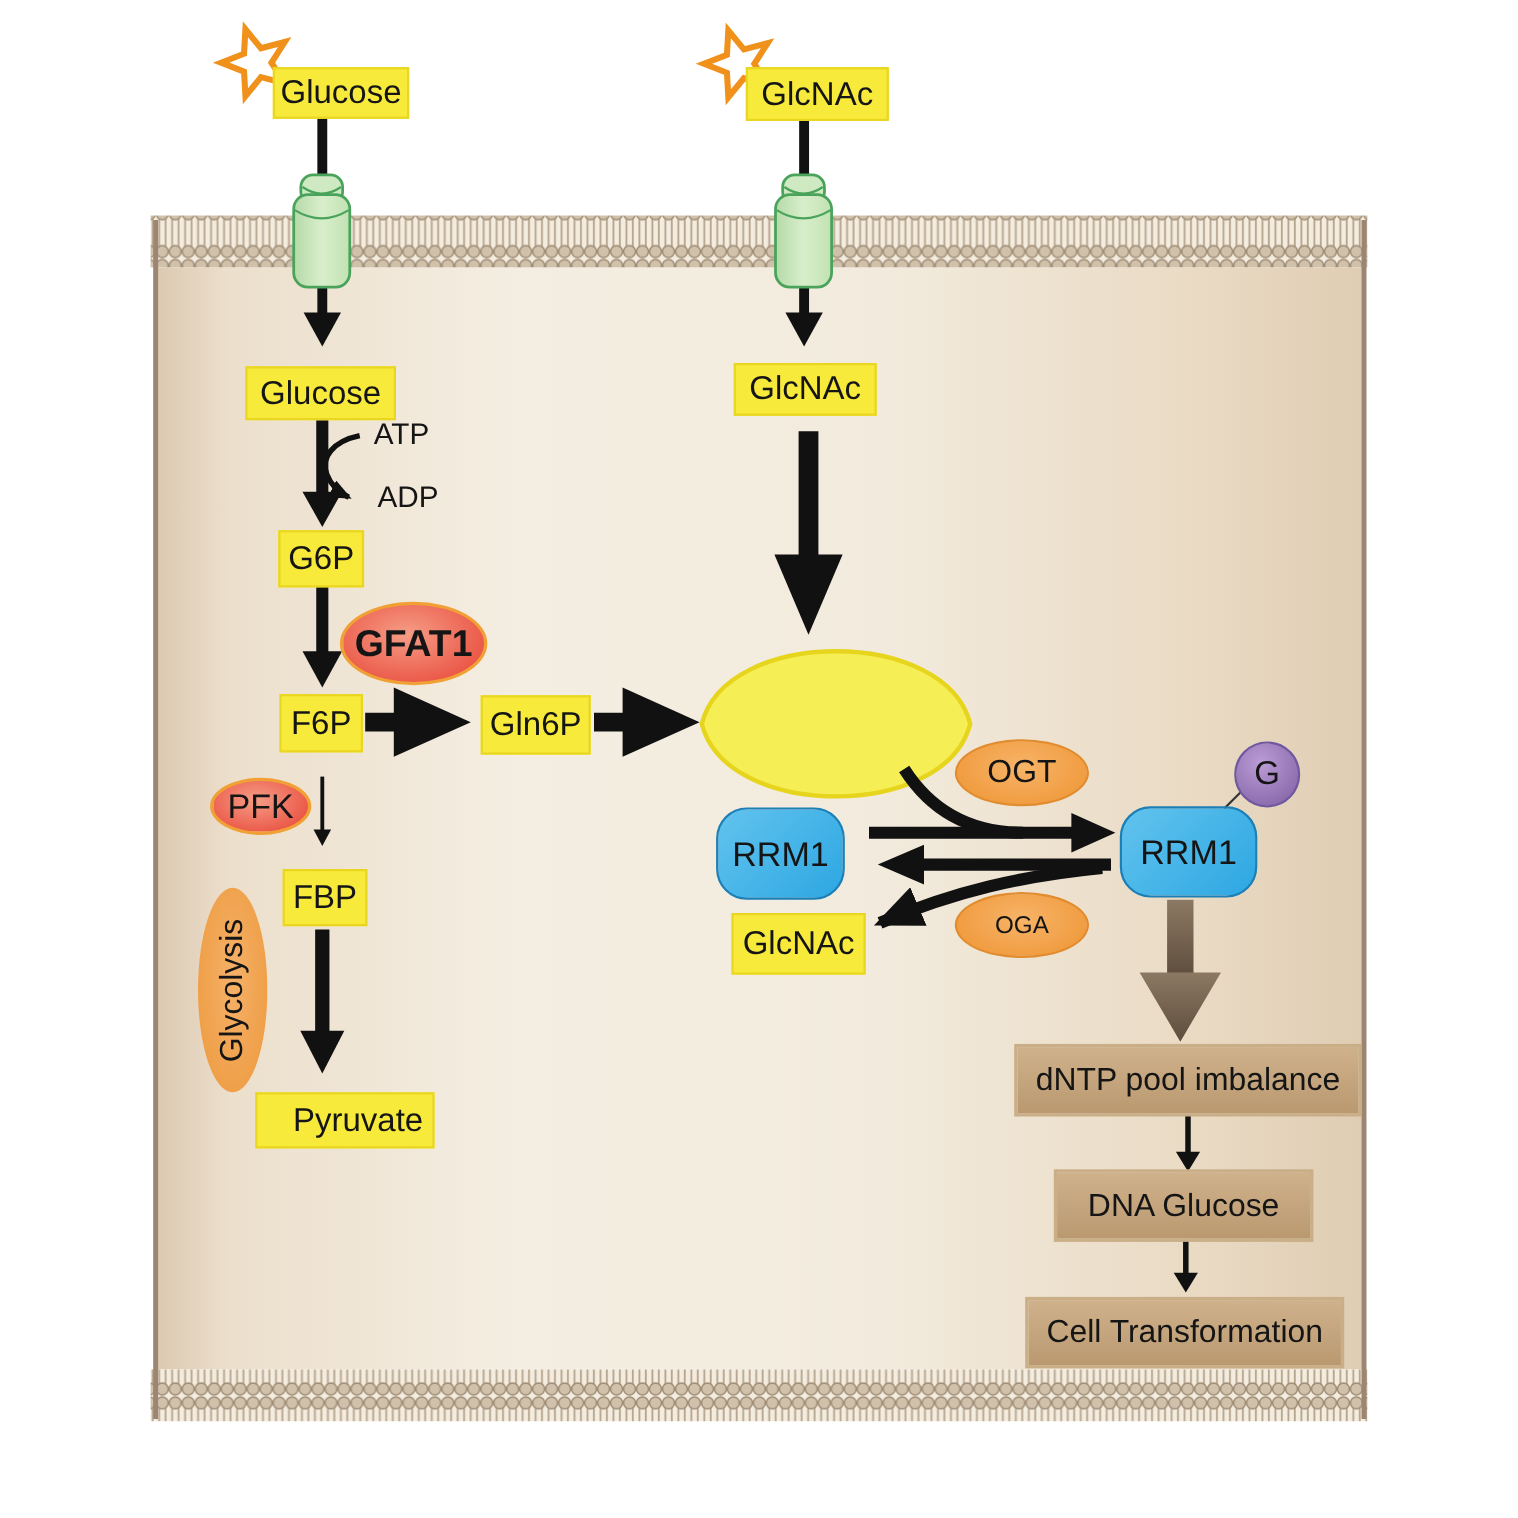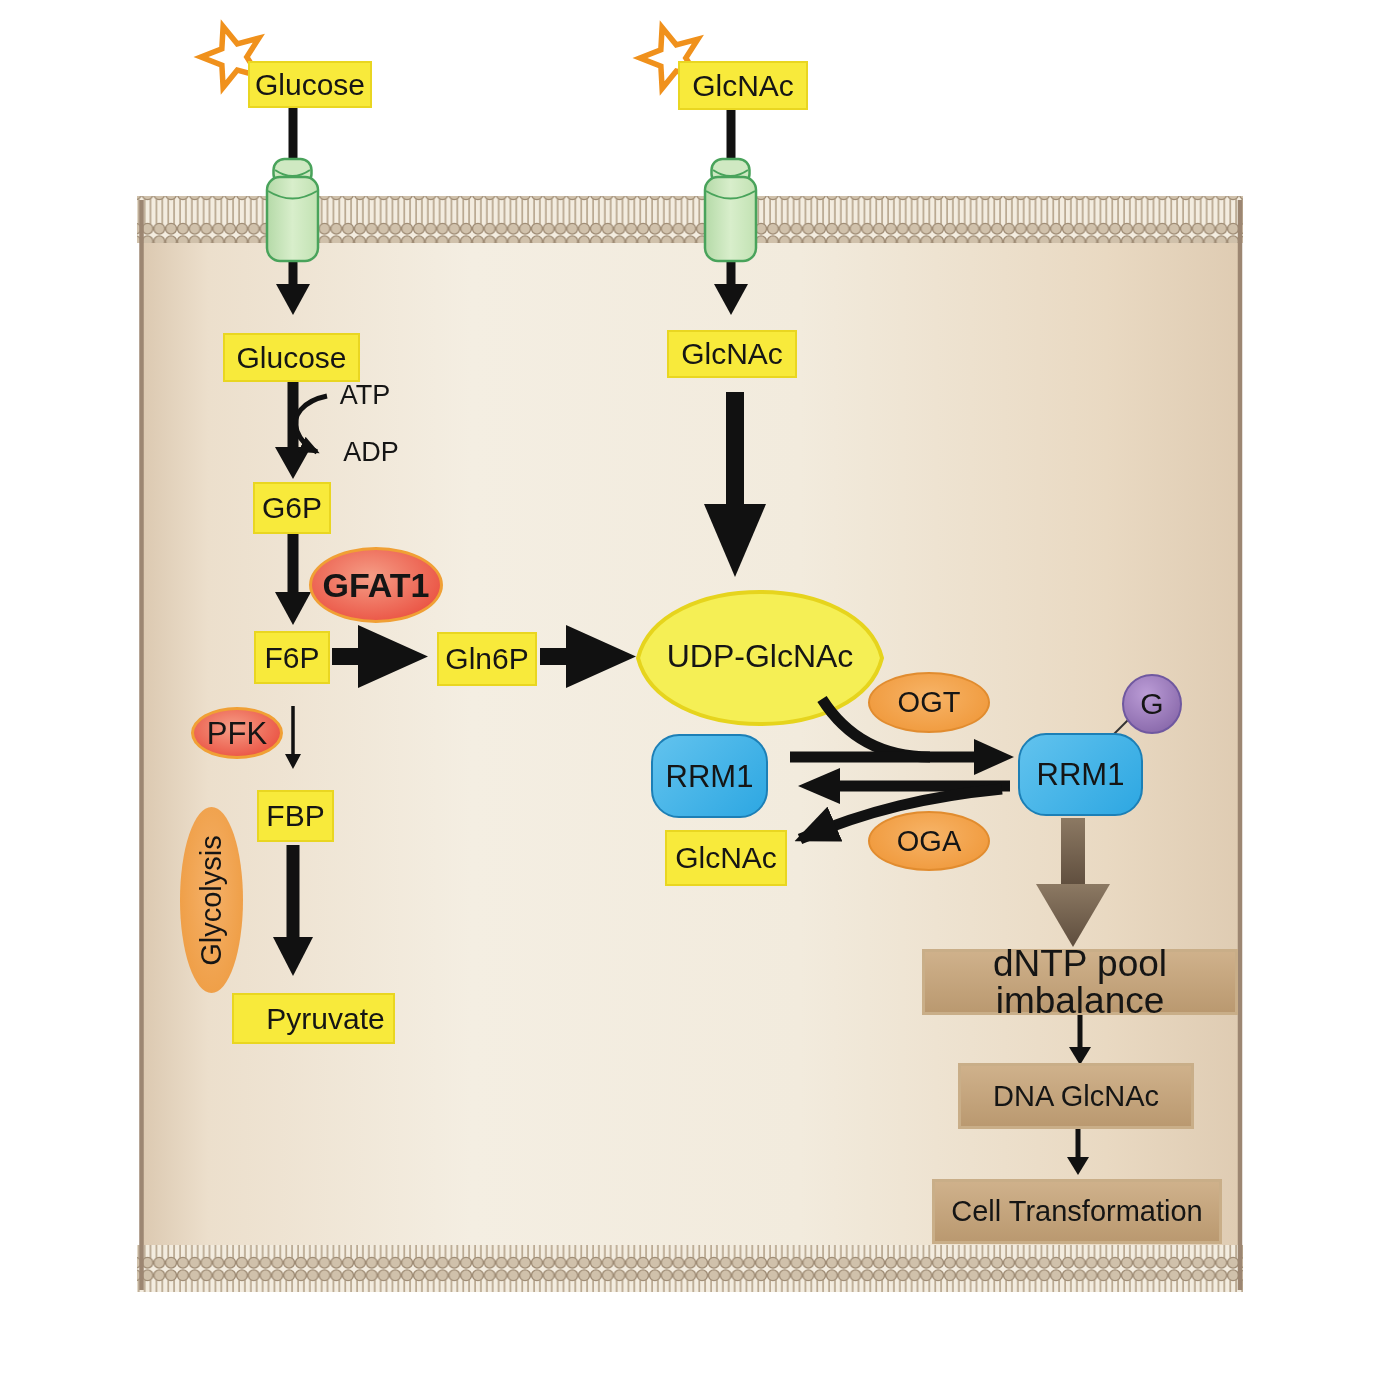--- a/index.html
+++ b/index.html
@@ -170,26 +170,25 @@
   <div class="lbl yellow-box" style="left:254px;top:631px;width:72px;height:49px;font-size:30px;">F6P</div>
   <div class="lbl yellow-box" style="left:437px;top:632px;width:96px;height:50px;font-size:30px;">Gln6P</div>
   <div class="lbl red-ellipse" style="left:191px;top:707px;width:86px;height:46px;font-size:31px;">PFK</div>
   <div class="lbl yellow-box" style="left:257px;top:790px;width:73px;height:48px;font-size:30px;">FBP</div>
   <div class="lbl glyco-ellipse rot" style="left:180px;top:807px;width:63px;height:186px;font-size:29px;">
     <span>Glycolysis</span>
   </div>
   <div class="lbl yellow-box" style="left:232px;top:993px;width:135px;height:47px;font-size:30px;padding-left:24px;">Pyruvate</div>
 
   <div class="lbl yellow-box" style="left:667px;top:330px;width:126px;height:44px;font-size:30px;">GlcNAc</div>
-  <div class="lbl plain" style="left:640px;top:634px;width:240px;height:44px;font-size:32px;">UDP-GlcNAc</div>
 
   <div class="lbl blue-box" style="left:651px;top:734px;width:113px;height:80px;font-size:31px;">RRM1</div>
   <div class="lbl orange-ellipse" style="left:868px;top:672px;width:118px;height:57px;font-size:29px;">OGT</div>
-  <div class="lbl orange-ellipse" style="left:868px;top:811px;width:118px;height:56px;font-size:29px;">OGA</div>
+  <div class="lbl orange-ellipse" style="left:868px;top:811px;width:118px;height:56px;font-size:22px;">OGA</div>
   <div class="lbl blue-box" style="left:1018px;top:733px;width:121px;height:79px;font-size:31px;">RRM1</div>
   <div class="lbl purple-circle" style="left:1122px;top:674px;width:56px;height:56px;font-size:30px;">G</div>
   <div class="lbl yellow-box" style="left:665px;top:830px;width:118px;height:52px;font-size:30px;">GlcNAc</div>
 
-  <div class="lbl brown-box" style="left:922px;top:949px;width:310px;height:60px;font-size:37px;">dNTP pool imbalance</div>
-  <div class="lbl brown-box" style="left:958px;top:1063px;width:230px;height:60px;font-size:29px;">DNA GlcNAc</div>
+  <div class="lbl brown-box" style="left:922px;top:949px;width:310px;height:60px;font-size:29px;">dNTP pool imbalance</div>
+  <div class="lbl brown-box" style="left:958px;top:1063px;width:230px;height:60px;font-size:29px;">DNA Glucose</div>
   <div class="lbl brown-box" style="left:932px;top:1179px;width:284px;height:59px;font-size:29px;">Cell Transformation</div>
 
 </div>
 
 </body></html>

